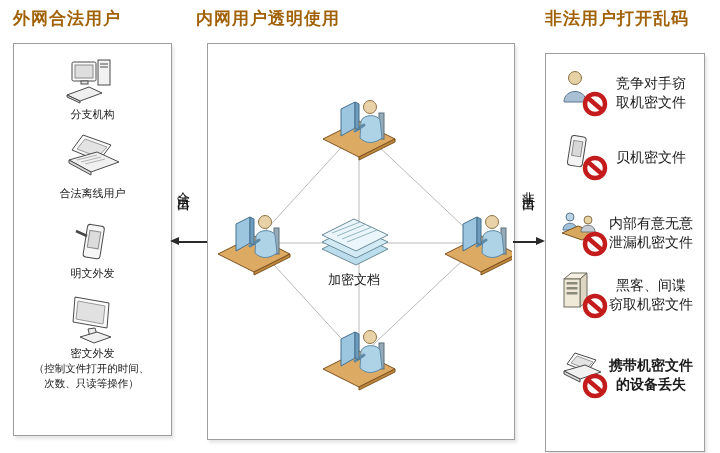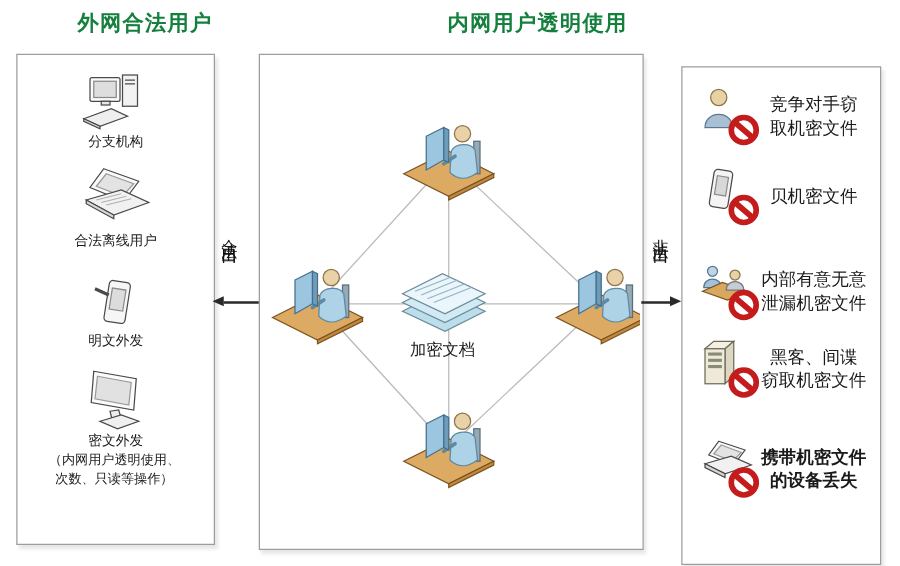--- a/index.html
+++ b/index.html
@@ -1,19 +1,19 @@
 <!DOCTYPE html>
 <html><head>
 <meta charset="utf-8">
 <style>
   html,body{margin:0;padding:0;background:#fff;}
   #stage{position:relative;width:720px;height:453px;background:#fff;overflow:hidden;
          font-family:"Liberation Sans","DejaVu Sans",sans-serif;color:#1a1a1a;}
-  .panel-title{position:absolute;top:8px;height:22px;line-height:22px;text-align:right;
-               font-size:17px;font-weight:bold;letter-spacing:1px;color:#15803d;}
+  .panel-title{position:absolute;top:8px;height:22px;line-height:22px;text-align:left;
+               font-size:17px;font-weight:bold;letter-spacing:1px;color:#a16207;}
   .panel{position:absolute;border:1px solid #9d9d9d;background:#fff;
          box-shadow:2px 3px 3px rgba(0,0,0,0.10);}
   #left-panel{left:13px;top:43px;width:157px;height:391px;}
   #center-panel{left:207px;top:43px;width:306px;height:395px;}
   #right-panel{left:545px;top:53px;width:158px;height:397px;}
   .src-item-icon{position:absolute;left:0;width:100%;display:flex;justify-content:center;}
   .src-label{position:absolute;left:0;width:100%;text-align:center;font-size:11px;height:16px;line-height:16px;}
   .src-note{position:absolute;left:2px;width:151px;text-align:center;font-size:10.5px;line-height:15px;}
   .mesh-svg{position:absolute;left:0;top:0;}
   .doc-label{position:absolute;left:76px;top:227px;width:140px;text-align:center;font-size:13px;}
@@ -30,20 +30,21 @@
   .vlabel{position:absolute;writing-mode:vertical-rl;text-orientation:upright;
           font-size:13px;letter-spacing:3px;line-height:15px;color:#111;}
 </style>
 </head>
 <body>
 
 <div id="stage">
 
   <div class="panel-title" style="left:13px;width:157px;">外网合法用户</div>
   <div class="panel-title" style="left:196px;width:306px;">内网用户透明使用</div>
+  <div class="panel-title" style="left:545px;width:158px;">非法用户打开乱码</div>
 
   <div id="left-panel" class="panel">
 
     <div class="src-item-icon" style="top:12px;">
       <svg width="56" height="48" viewBox="0 0 56 48">
         <rect x="33" y="4" width="12" height="25" fill="#f2f2f2" stroke="#4a4a4a"></rect>
         <line x1="35" y1="8" x2="43" y2="8" stroke="#4a4a4a"></line>
         <line x1="35" y1="11" x2="43" y2="11" stroke="#4a4a4a"></line>
         <rect x="7" y="6" width="24" height="19" rx="1.5" fill="#fbfbfb" stroke="#4a4a4a"></rect>
         <rect x="10" y="9" width="18" height="13" fill="#dedede" stroke="#8a8a8a"></rect>
@@ -81,21 +82,21 @@
     <div class="src-item-icon" style="top:250px;">
       <svg width="52" height="50" viewBox="0 0 52 50">
         <polygon points="8,3 42,9 40,34 6,28" fill="#fbfbfb" stroke="#4a4a4a"></polygon>
         <polygon points="11,7 38,12 36,30 9,25" fill="#e1e1e1" stroke="#9a9a9a"></polygon>
         <polygon points="21,35 28,34 30,41 23,43" fill="#ededed" stroke="#4a4a4a"></polygon>
         <polygon points="13,43 30,38 44,43 27,49" fill="#f0f0f0" stroke="#4a4a4a"></polygon>
       </svg>
     </div>
     <div class="src-label" style="top:301px;">密文外发</div>
     <div class="src-note" style="top:317px;">
-      <div>（内网用户透明使用、</div>
+      <div>（控制文件打开的时间、</div>
       <div>次数、只读等操作）</div>
     </div>
   </div>
 
   <div id="center-panel" class="panel">
     <svg class="mesh-svg" width="304" height="393" viewBox="0 0 304 393">
       <defs>
         <g id="workstation">
           <polygon points="4,42 40,24 76,42 40,60" fill="#dcaa62" stroke="#7c5220"></polygon>
           <polygon points="40,60 76,42 76,45 40,63" fill="#c08a3e" stroke="#7c5220"></polygon>

